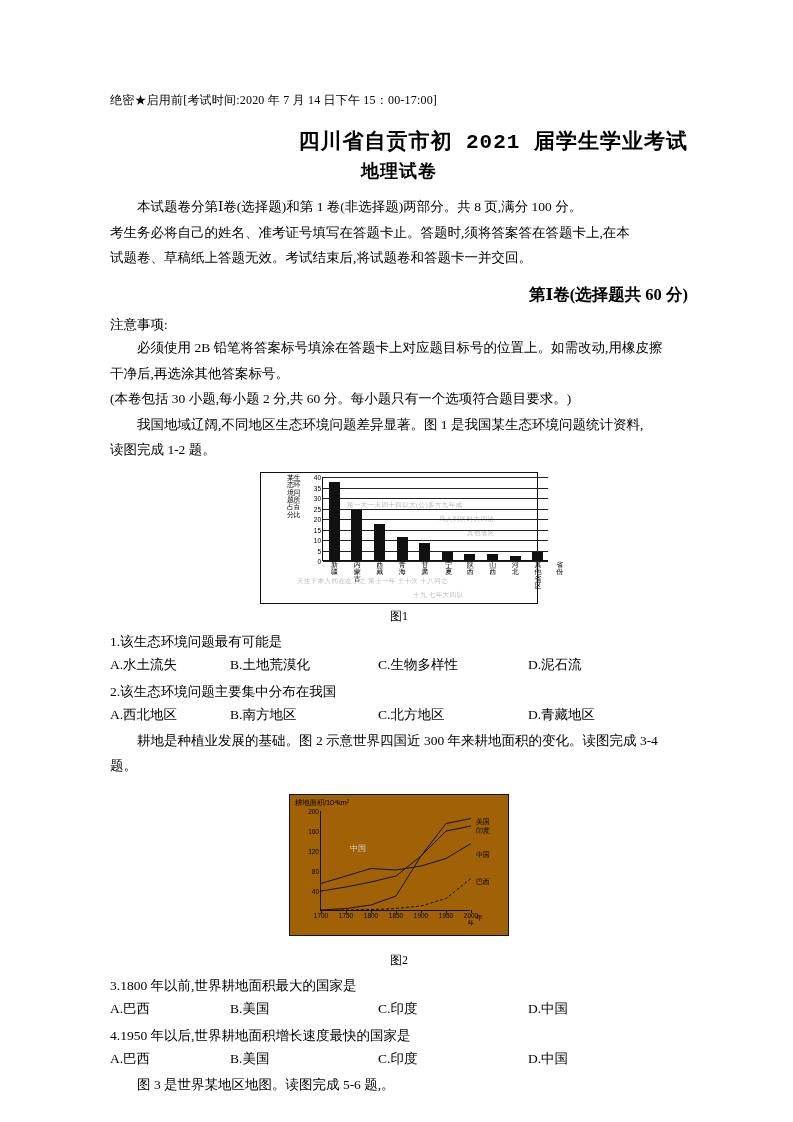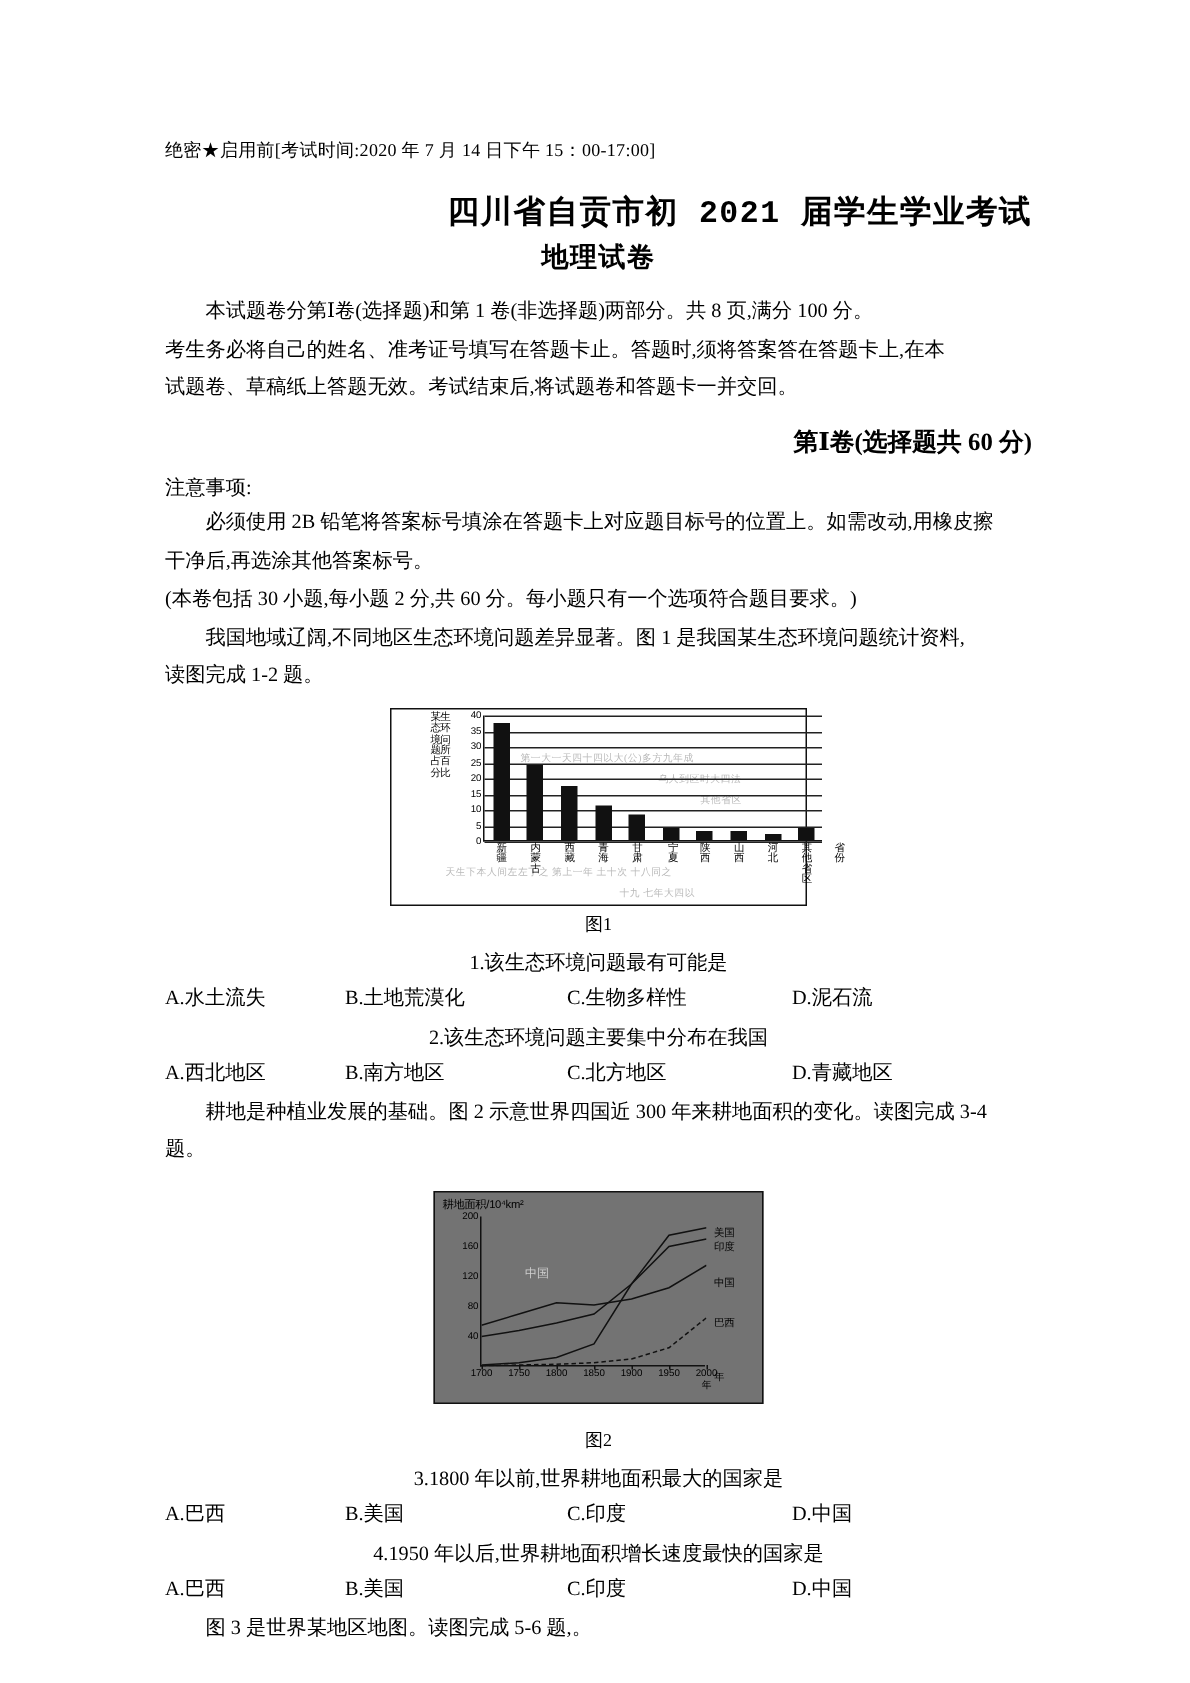--- a/index.html
+++ b/index.html
@@ -65,21 +65,20 @@
     margin: 14px 0 10px 0;
   }
   .note-head {
     margin: 0 0 2px 0;
     font-size: 13.5px;
   }
   .q {
     margin: 4px 0 0 0;
     line-height: 1.7;
     font-size: 13.5px;
-    text-align: center;
   }
   .opts {
     display: flex;
     margin: 0 0 2px 0;
     line-height: 1.7;
     font-size: 13.5px;
   }
   .opts span {
     display: block;
   }
@@ -168,21 +167,21 @@
   }
 
   
   .fig2 {
     position: relative;
     width: 220px;
     height: 142px;
     margin: 16px auto;
     border: 1px solid #111;
     box-sizing: border-box;
-    background: #737373;
+    background: #a16207;
     overflow: hidden;
   }
   .fig2-title {
     position: absolute;
     left: 5px;
     top: 3px;
     font-size: 7.5px;
     font-family: "Liberation Sans", sans-serif;
     letter-spacing: -0.2px;
   }

